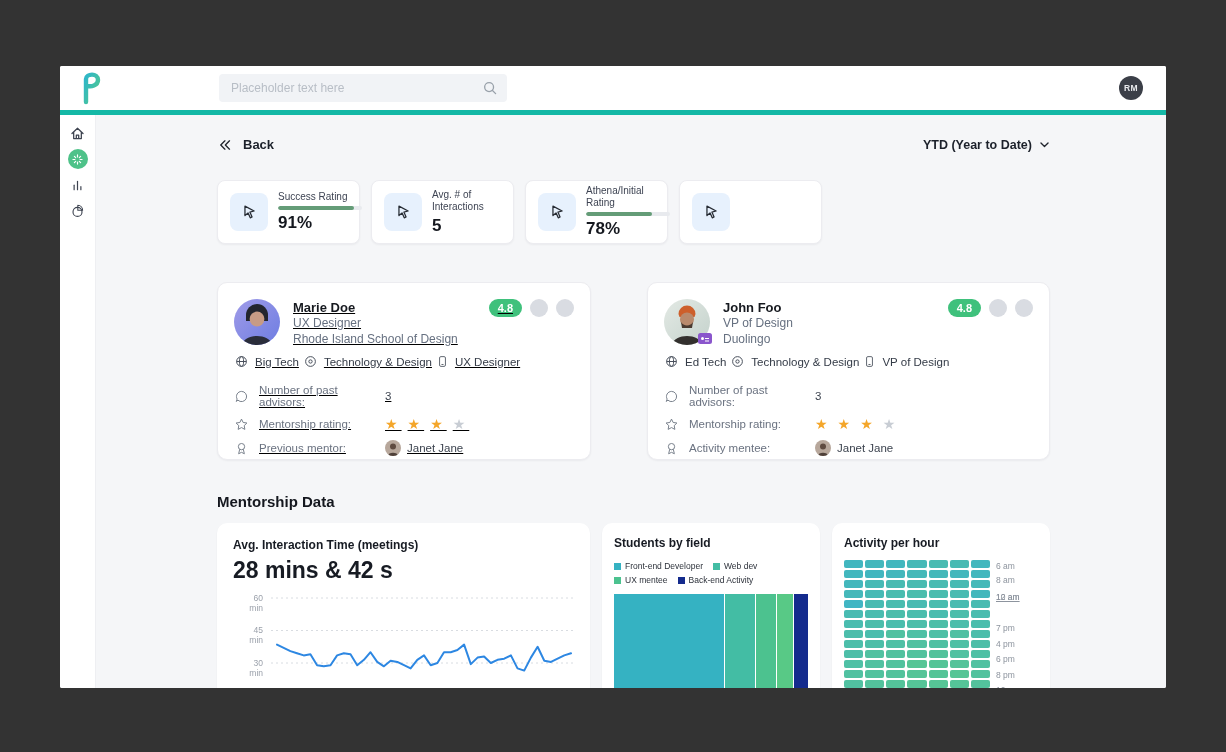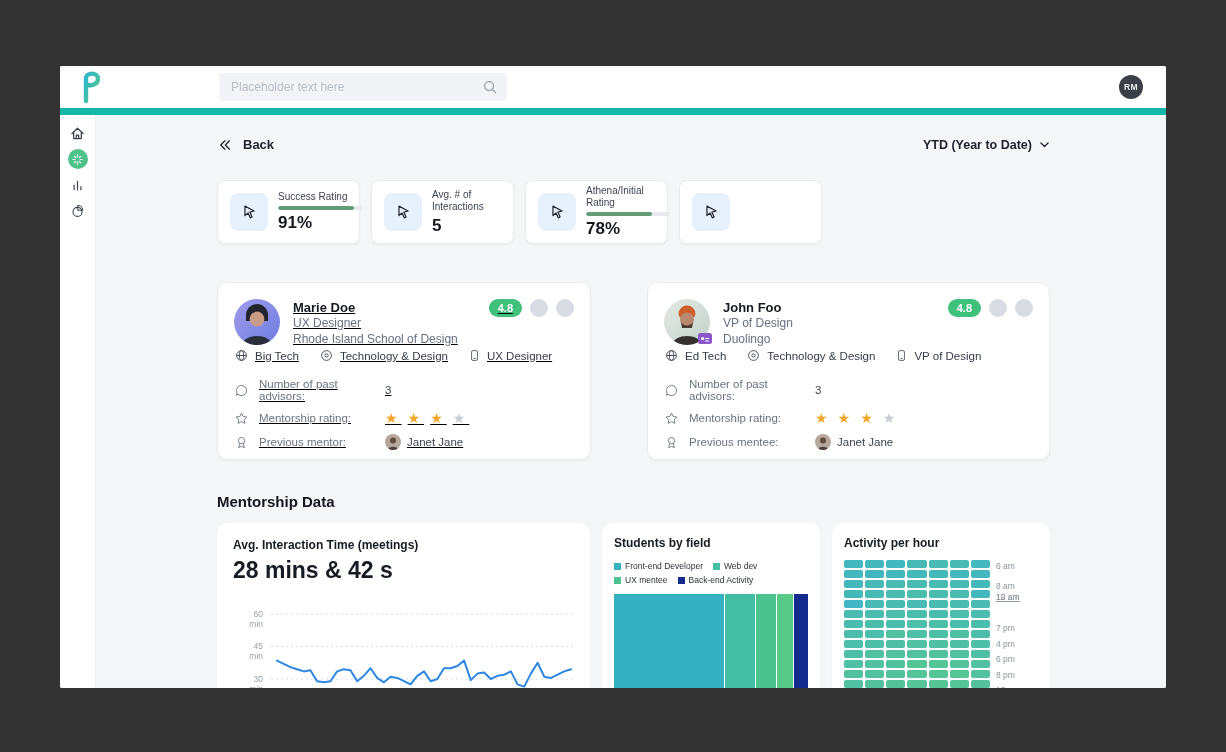--- a/index.html
+++ b/index.html
@@ -2,21 +2,21 @@
 <html><head>
 <meta charset="utf-8">
 <style>
   * { margin:0; padding:0; box-sizing:border-box; }
   body { font-family:"Liberation Sans", sans-serif; }
   .frame { width:1226px; height:752px; background:#333333; position:relative; overflow:hidden; }
   .window { position:absolute; left:60px; top:66px; width:1106px; height:622px; background:#fff;
             border-radius:2px; overflow:hidden; display:flex; flex-direction:column; }
 
   
-  .topbar { flex:0 0 49px; display:flex; align-items:center; background:#fff; border-bottom:7px solid #14b8a6; }
+  .topbar { flex:0 0 49px; display:flex; align-items:center; background:#fff; border-bottom:5px solid #14b8a6; }
   .logo { margin-left:17px; width:30px; height:36px; }
   .search { margin-left:112px; width:288px; height:28px; position:relative; }
   .search input { width:100%; height:100%; background:#f1f3f6; border:none; border-radius:4px;
                   padding:0 32px 0 12px; font-size:12px; color:#333; font-family:"Liberation Sans",sans-serif; outline:none; }
   .search input::placeholder { color:#b8bec6; }
   .search .sicon { position:absolute; right:9px; top:6px; }
   .avatar { margin-left:auto; margin-right:23px; width:24px; height:24px; border-radius:50%;
             background:#3b3f48; color:#e8eaee; font-size:8.5px; font-weight:700;
             display:flex; align-items:center; justify-content:center; letter-spacing:.3px; }
 
@@ -57,40 +57,40 @@
   .id-badge { position:absolute; right:-2px; bottom:1px; width:14px; height:11px; background:#8a56cc;
               border-radius:2.5px; display:flex; align-items:center; justify-content:center; gap:1.5px; }
   .id-badge i { display:block; } .id-badge .b1{ width:3px;height:3px;border-radius:50%;background:#fff; }
   .id-badge .b2{ width:4px;height:1.5px;background:#fff; box-shadow:0 2.5px 0 #fff; }
   .p-text { display:flex; flex-direction:column; gap:1px; padding-top:1px; }
   .p-name { font-size:13px; font-weight:700; color:#16191f; line-height:15px; }
   .p-sub { font-size:12px; color:#667080; line-height:14.5px; }
   .p-right { margin-left:auto; display:flex; gap:8px; align-items:flex-start; }
   .pill { background:#3fc17c; color:#fff; font-size:11px; font-weight:700; padding:2px 9px; border-radius:10px; line-height:14px; }
   .dot { width:18px; height:18px; background:#d9dce2; border-radius:50%; }
-  .p-tags { display:flex; gap:20px; margin-top:2px; align-items:center; }
+  .p-tags { display:flex; gap:4px; margin-top:8px; align-items:center; }
   .tag { display:flex; gap:6px; align-items:center; font-size:11.5px; color:#343b47; }
   .p-details { margin-top:15px; display:flex; flex-direction:column; gap:8px; }
   .d-row { display:flex; align-items:center; font-size:11.5px; color:#6a7280; }
   .d-icon { width:16px; height:16px; margin-right:9px; display:flex; align-items:center; }
   .d-label { width:112px; }
   .d-value { color:#3c434f; margin-left:14px; display:flex; align-items:center; gap:6px; }
   .stars span { font-size:14px; letter-spacing:4px; }
   .stars .f { color:#f4a62a; } .stars .e { color:#c8cdd4; }
   .mini-avatar { width:16px; height:16px; border-radius:50%; overflow:hidden; display:block; }
 
   
   .section-title { margin-top:33px; font-size:15px; font-weight:800; color:#14171e; }
   .charts { display:flex; gap:12px; margin-top:13px; align-items:flex-start; }
   .chart-card { background:#fff; border-radius:10px; box-shadow:0 1px 2px rgba(16,24,40,.05); height:290px; }
   .chart-card.a { width:373px; padding:15px 16px; }
   .chart-card.b, .chart-card.c { width:218px; padding:13px 12px; }
   .c-title { font-size:12px; font-weight:700; color:#171b23; }
   .c-big { font-size:23px; font-weight:600; margin-top:5px; color:#171b23; }
-  .linechart { margin-top:20px; }
+  .linechart { margin-top:4px; }
   .legend { margin-top:11px; display:flex; flex-wrap:wrap; column-gap:10px; row-gap:4px; }
   .l-item { display:flex; align-items:center; gap:4px; font-size:8.5px; color:#2c313a; }
   .l-swatch { width:7px; height:7px; flex:0 0 7px; }
   .stack { margin-top:9px; display:flex; height:130px; width:100%; }
   .stack .seg { border-right:1.5px solid #fff; }
   .stack .seg:last-child { border-right:none; }
   .heat { margin-top:10px; position:relative; }
   .h-rows { width:146px; }
   .h-row { display:flex; gap:2px; margin-bottom:2px; }
   .h-cell { height:8px; flex:1; border-radius:2px; }
@@ -417,21 +417,21 @@
               </div>
               <div class="d-row">
                 <span class="d-icon">
                   <svg width="15" height="15" viewBox="0 0 20 20">
                       <g fill="none" stroke="#757d89" stroke-width="1.3" stroke-linejoin="round">
                         <circle cx="10" cy="7.5" r="4.2"></circle>
                         <path d="M7.6 11 L6.2 17 l3.8-1.9 3.8 1.9-1.4-6"></path>
                       </g>
                     </svg>
                 </span>
-                <span class="d-label">Previous mentee:</span>
+                <span class="d-label">Activity mentee:</span>
                 <span class="d-value">
                   <svg class="mini-avatar" viewBox="0 0 16 16">
                     <rect width="16" height="16" fill="#b7a79b"></rect>
                       <circle cx="8" cy="6.4" r="3" fill="#5f4b40"></circle>
                       <path d="M2.5 16 C3.5 11.5 12.5 11.5 13.5 16 Z" fill="#4e4039"></path>
                   </svg>
                   <span>Janet Jane</span>
                 </span>
               </div>
             </div>
@@ -604,21 +604,21 @@
                     <div class="h-cell" style="background: rgb(83, 194, 156);"></div>
                     <div class="h-cell" style="background: rgb(84, 195, 154);"></div>
                     <div class="h-cell" style="background: rgb(85, 196, 151);"></div>
                     <div class="h-cell" style="background: rgb(86, 197, 150);"></div>
                     <div class="h-cell" style="background: rgb(85, 196, 152);"></div>
                     <div class="h-cell" style="background: rgb(83, 194, 156);"></div>
                   </div>
                 </div>
                 <div class="h-labels">
                   <div class="h-label" style="top: 0px;">6 am</div>
-                  <div class="h-label" style="top: 20px;">8 am</div>
+                  <div class="h-label" style="top: 14px;">8 am</div>
                   <div class="h-label" style="top: 31px;">10 am</div>
                   <div class="h-label" style="top: 31px; text-decoration: underline;">12 am</div>
                   <div class="h-label" style="top: 62px;">7 pm</div>
                   <div class="h-label" style="top: 77.5px;">4 pm</div>
                   <div class="h-label" style="top: 93px;">6 pm</div>
                   <div class="h-label" style="top: 108.5px;">8 pm</div>
                   <div class="h-label" style="top: 124px;">10 pm</div>
                 </div>
               </div>
           </div>

